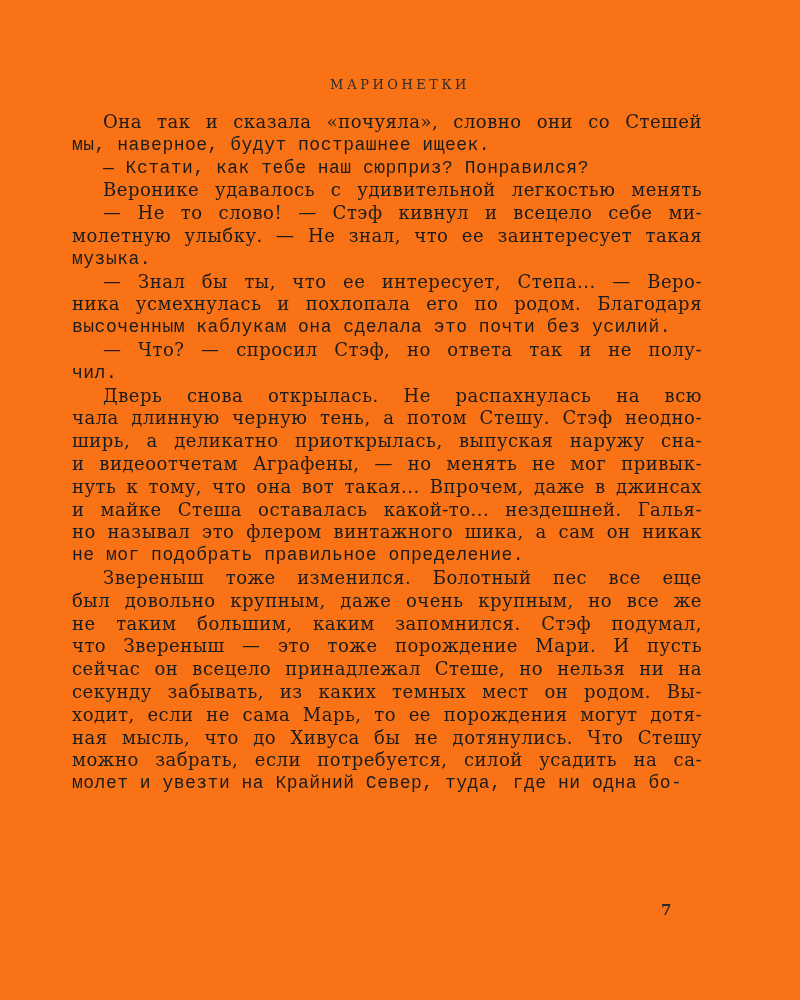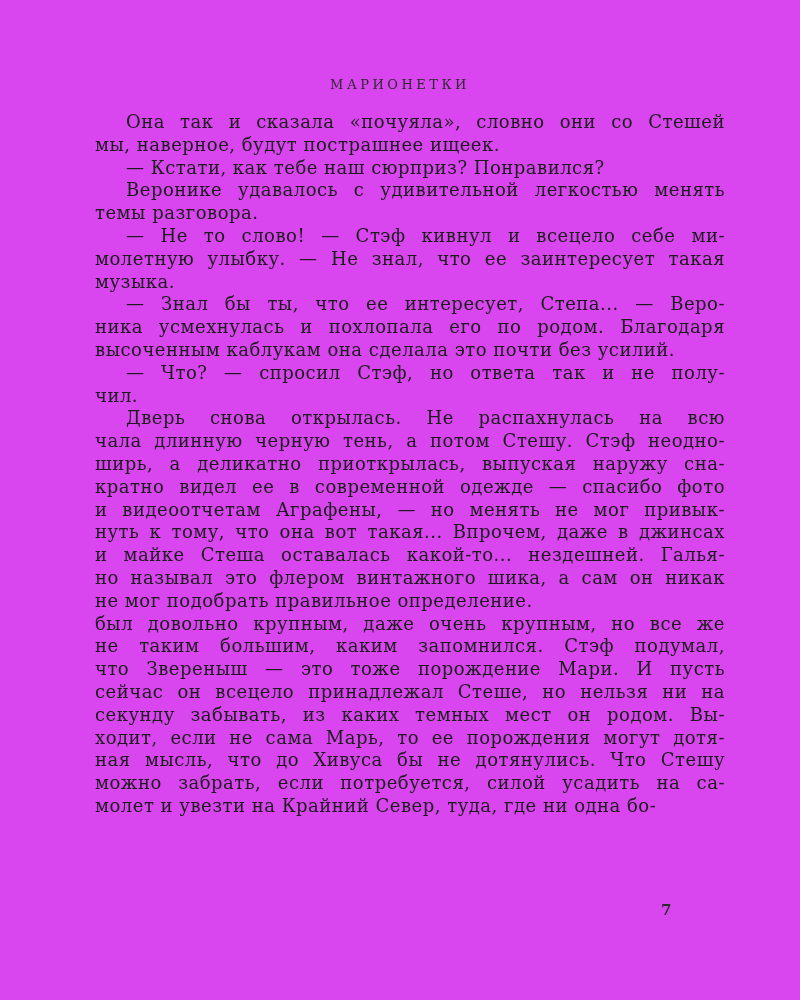--- a/index.html
+++ b/index.html
@@ -4,53 +4,54 @@
 <style>
   html, body {
     margin: 0;
     padding: 0;
     background: #ffffff;
   }
   .page {
     position: relative;
     width: 800px;
     height: 1000px;
-    background: #d946ef;
+    background: #f97316;
     overflow: hidden;
     font-family: "DejaVu Serif", "Liberation Serif", serif;
   }
   .running-head {
     position: absolute;
     top: 77px;
     left: 0;
     width: 100%;
     text-align: center;
     font-size: 13px;
     letter-spacing: 3.5px;
     color: #2b2b2b;
   }
   .text-block {
     position: absolute;
     top: 111px;
-    left: 95px;
+    left: 72px;
     width: 630px;
     font-size: 18px;
     line-height: 22.8px;
     color: #1c1c1c;
     letter-spacing: 0.5px;
   }
   .line {
     text-align: justify;
     text-align-last: justify;
   }
   .line.first {
     text-indent: 31px;
   }
   .line.last {
     text-align-last: left;
+    font-family: Liberation Mono, monospace;
   }
   .page-number {
     position: absolute;
     top: 901px;
     left: 661px;
     font-size: 15px;
     font-weight: bold;
     color: #2b2b2b;
   }
 </style>
@@ -58,38 +59,37 @@
 <body>
 
 <div class="page">
   <div class="running-head">МАРИОНЕТКИ</div>
 
   <div class="text-block">
       <div class="line first">Она так и сказала «почуяла», словно они со Стешей</div>
       <div class="line last">мы, наверное, будут пострашнее ищеек.</div>
       <div class="line first last">— Кстати, как тебе наш сюрприз? Понравился?</div>
       <div class="line first">Веронике удавалось с удивительной легкостью менять</div>
-      <div class="line last">темы разговора.</div>
       <div class="line first">— Не то слово! — Стэф кивнул и всецело себе ми-</div>
       <div class="line">молетную улыбку. — Не знал, что ее заинтересует такая</div>
       <div class="line last">музыка.</div>
       <div class="line first">— Знал бы ты, что ее интересует, Степа... — Веро-</div>
       <div class="line">ника усмехнулась и похлопала его по родом. Благодаря</div>
       <div class="line last">высоченным каблукам она сделала это почти без усилий.</div>
       <div class="line first">— Что? — спросил Стэф, но ответа так и не полу-</div>
       <div class="line last">чил.</div>
       <div class="line first">Дверь снова открылась. Не распахнулась на всю</div>
       <div class="line">чала длинную черную тень, а потом Стешу. Стэф неодно-</div>
       <div class="line">ширь, а деликатно приоткрылась, выпуская наружу сна-</div>
-      <div class="line">кратно видел ее в современной одежде — спасибо фото</div>
       <div class="line">и видеоотчетам Аграфены, — но менять не мог привык-</div>
       <div class="line">нуть к тому, что она вот такая... Впрочем, даже в джинсах</div>
       <div class="line">и майке Стеша оставалась какой-то... нездешней. Галья-</div>
       <div class="line">но называл это флером винтажного шика, а сам он никак</div>
       <div class="line last">не мог подобрать правильное определение.</div>
+      <div class="line first">Звереныш тоже изменился. Болотный пес все еще</div>
       <div class="line">был довольно крупным, даже очень крупным, но все же</div>
       <div class="line">не таким большим, каким запомнился. Стэф подумал,</div>
       <div class="line">что Звереныш — это тоже порождение Мари. И пусть</div>
       <div class="line">сейчас он всецело принадлежал Стеше, но нельзя ни на</div>
       <div class="line">секунду забывать, из каких темных мест он родом. Вы-</div>
       <div class="line">ходит, если не сама Марь, то ее порождения могут дотя-</div>
       <div class="line">ная мысль, что до Хивуса бы не дотянулись. Что Стешу</div>
       <div class="line">можно забрать, если потребуется, силой усадить на са-</div>
       <div class="line last">молет и увезти на Крайний Север, туда, где ни одна бо-</div>
     </div>

